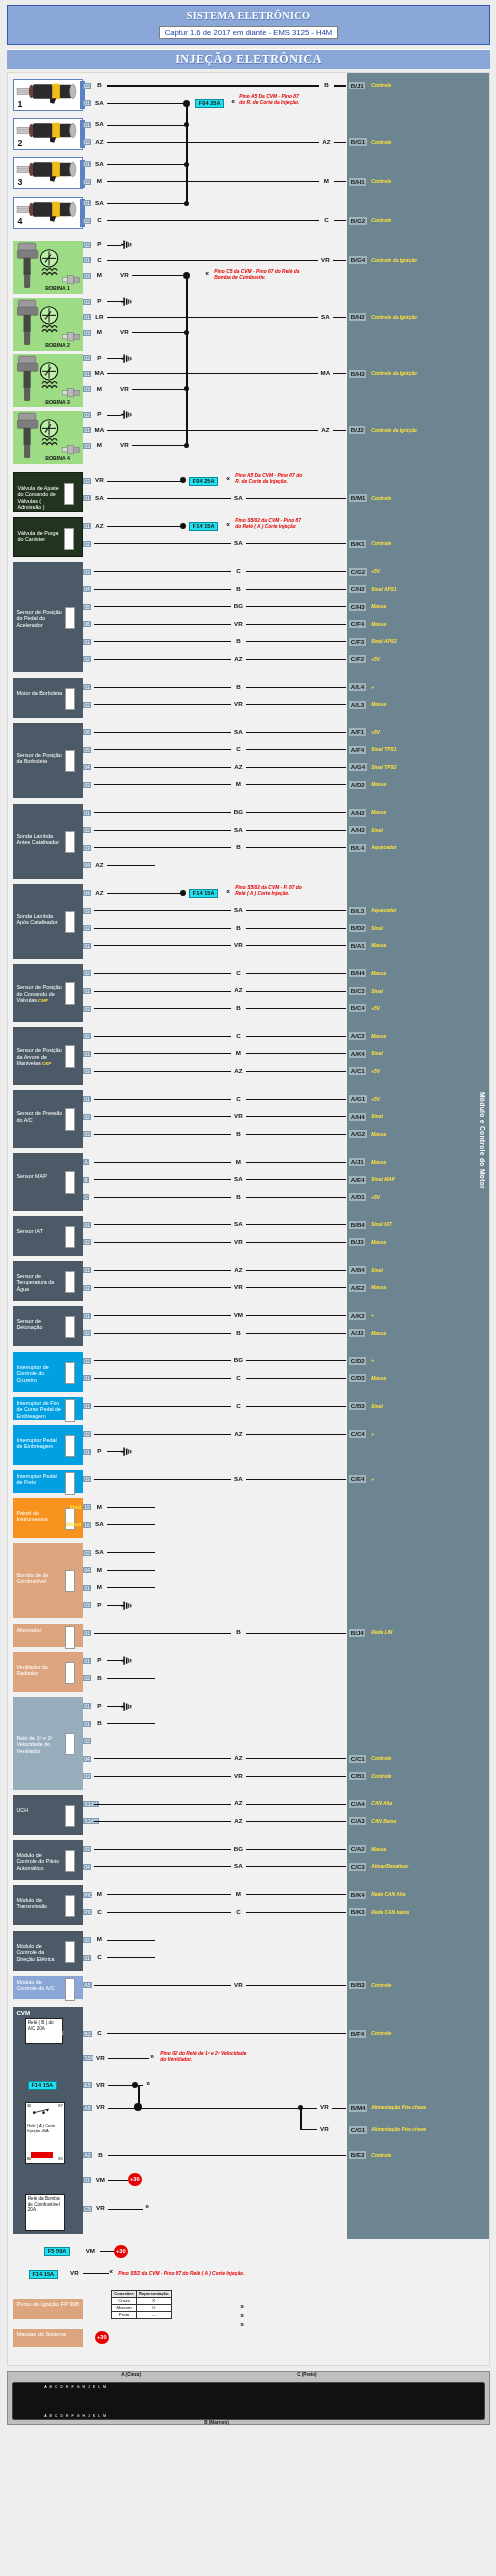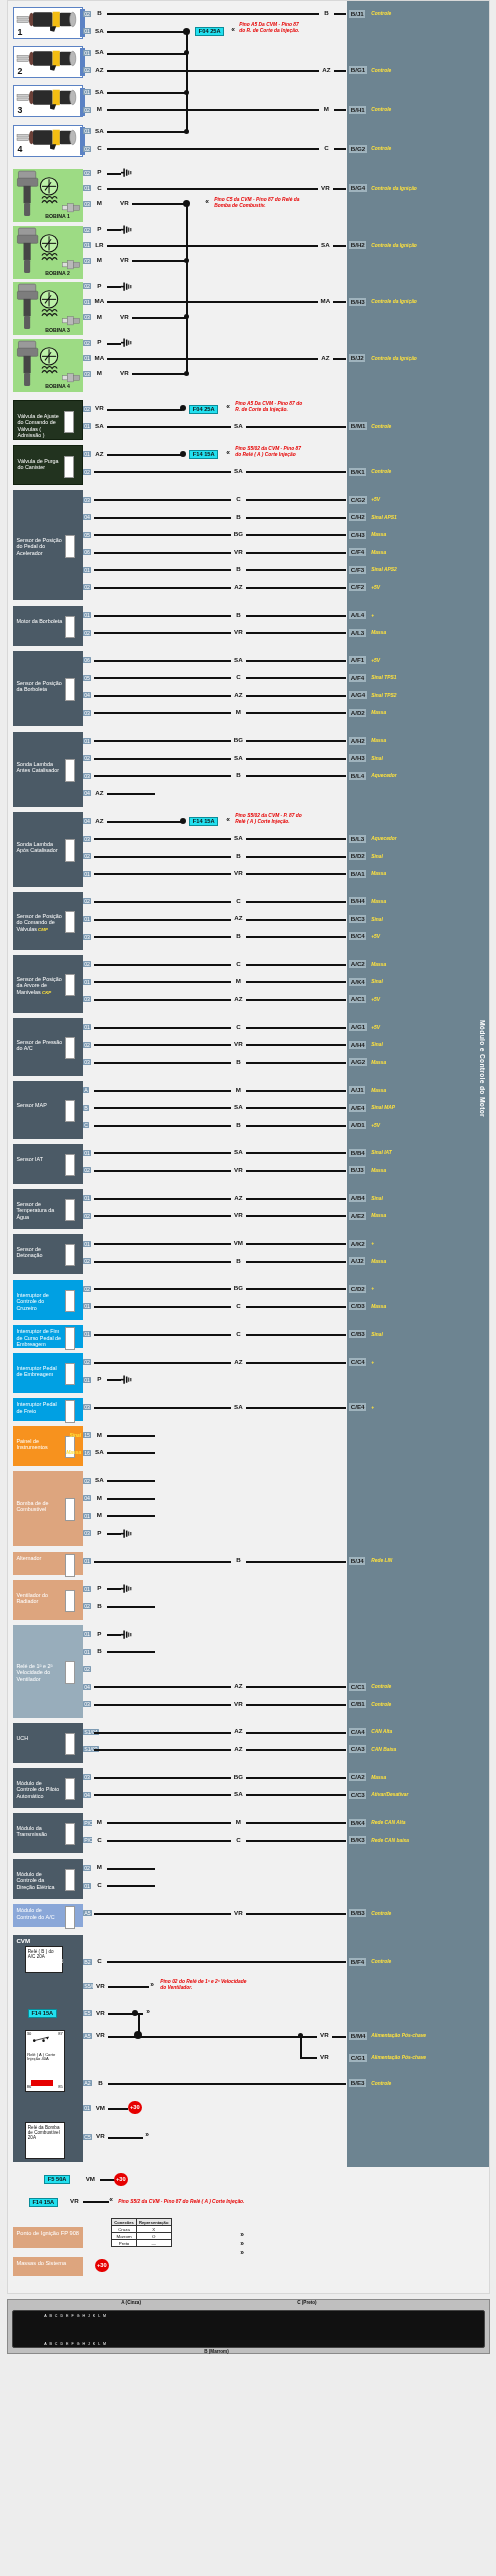--- a/index.html
+++ b/index.html
@@ -63,20 +63,27 @@
   .conn-wrap{margin:0 7.2px 7.2px 7.2px;background:#bfbfbf;border:0.5px solid #8a8a8a;padding:3.1px 4.1px 4.1px 4.1px;position:relative;}
   .conn-body{background:#111;border:1px solid #444;border-radius:2.1px;height:36px;position:relative;}
   .conn-cap{position:absolute;font-size:4.6px;font-weight:bold;color:#111;}
   .conn-letters{position:absolute;font-size:3.6px;color:#fff;letter-spacing:1px;}
 </style>
 </head>
 <body>
 
 <div class="page">
 
+  <div class="hdr-outer">
+    <div class="hdr-title">SISTEMA ELETRÔNICO</div>
+    <div class="hdr-sub">Captur 1.6 de 2017 em diante - EMS 3125 - H4M</div>
+  </div>
+  <div class="hdr2">
+    <div class="t">INJEÇÃO ELETRÔNICA</div>
+  </div>
 
   <div class="sheet" id="sheet" style="height: 2292px;">
     <div class="ecu" id="ecu" style="height: 2166px;"></div>
     <div class="ecu-label" style="top: 1019px;">Módulo e Controle do Motor</div>
   <div class="dev inj" style="left: 5.2px; top: 6.2px; width: 70px; height: 32px;">
         <svg width="66" height="23" style="position:absolute;left:1.5px;top:1px;" viewBox="0 0 128 44">
           <rect x="2" y="14" width="22" height="5" fill="#cfcfcf" stroke="#777"></rect>
           <rect x="2" y="21" width="22" height="5" fill="#cfcfcf" stroke="#777"></rect>
           <ellipse cx="30" cy="20" rx="5" ry="13" fill="#6b4038"></ellipse>
           <rect x="33" y="6" width="38" height="28" rx="3" fill="#2b2b2b"></rect>

